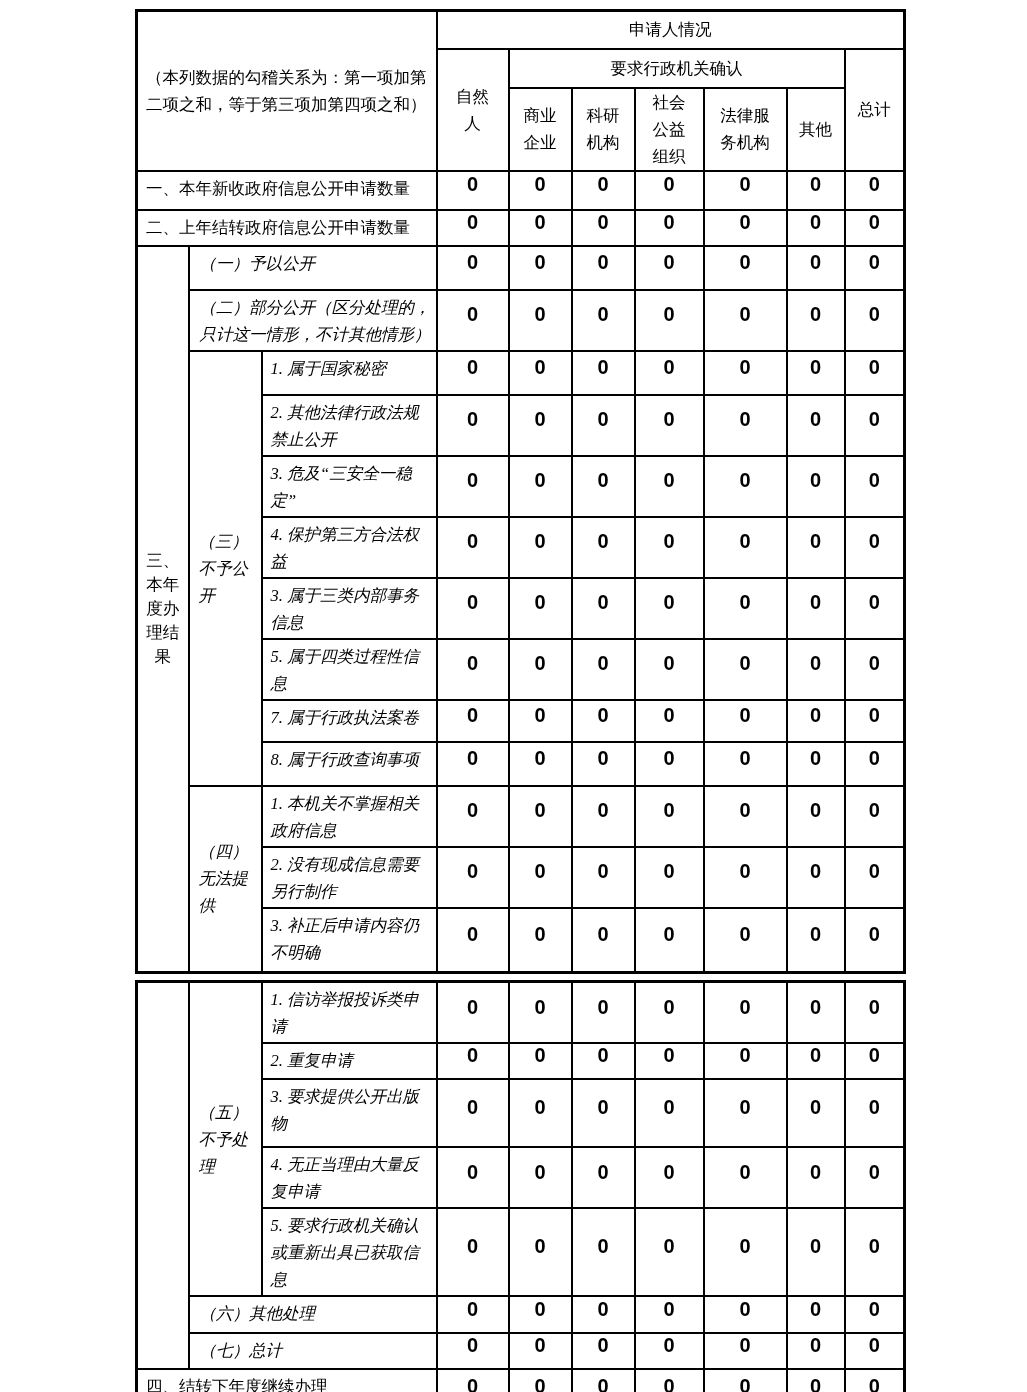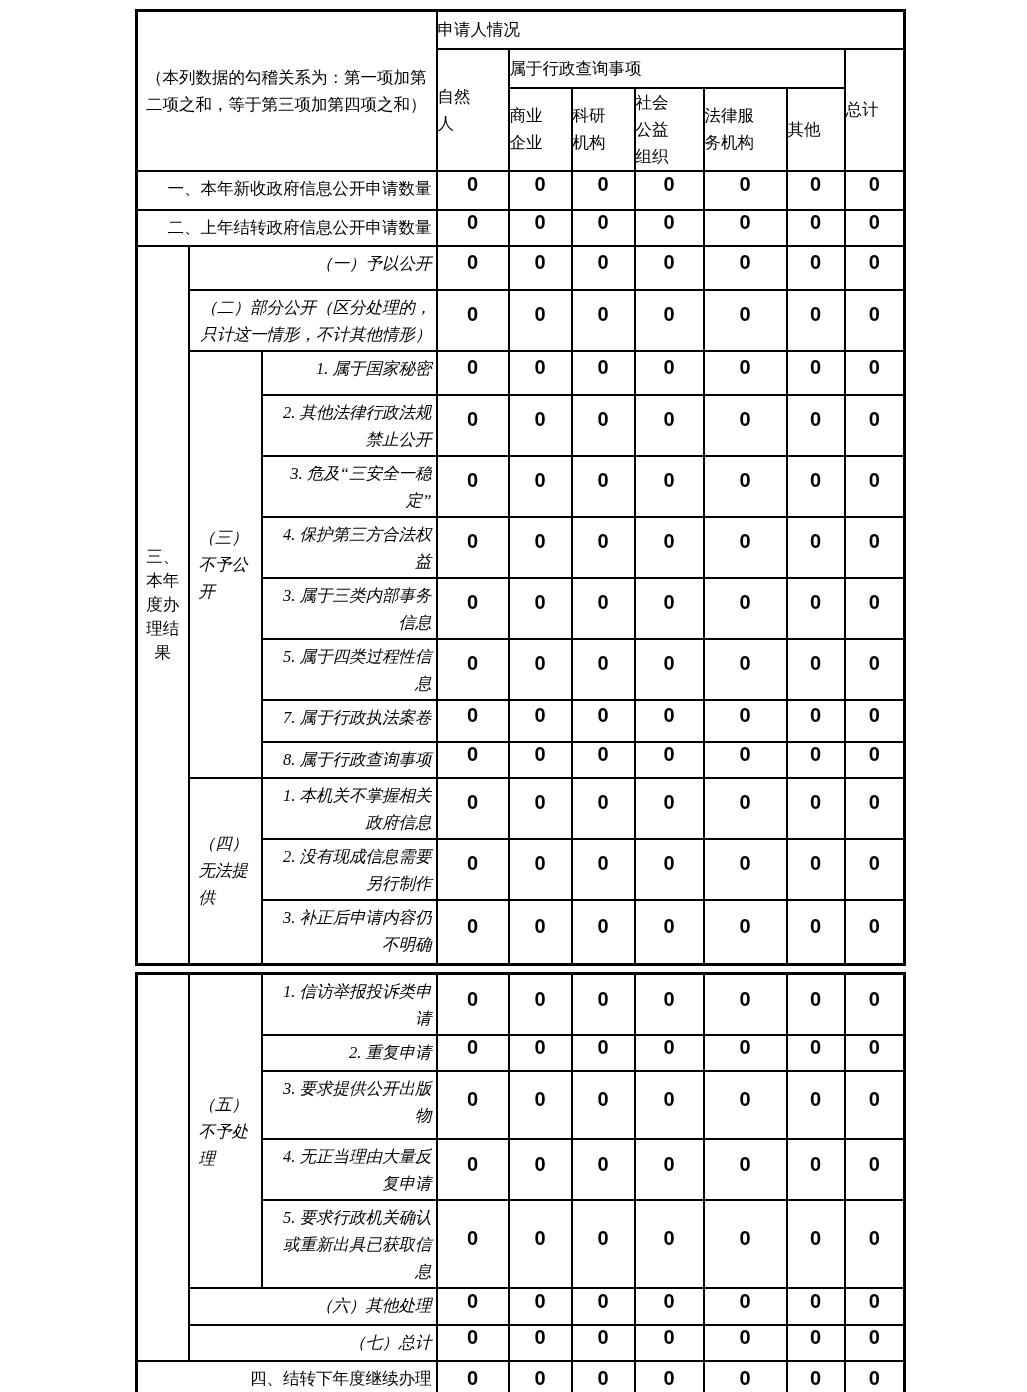--- a/index.html
+++ b/index.html
@@ -7,24 +7,24 @@
   body { width:1027px; height:1392px; position:relative; color:#000; }
   .page { position:absolute; left:0; top:0; width:1027px; height:1392px; background:#fff;
           font-family:"Liberation Serif", serif; }
   .twrap { position:absolute; left:135px; top:9px; width:768px; }
   table.rpt { border-collapse:collapse; table-layout:fixed; width:768px;
               border:3px solid #000; }
   table.rpt + table.rpt { margin-top:6px; }
   td { border:2px solid #000; padding:0; overflow:hidden;
        font-size:16.5px; line-height:27px; white-space:pre-line; }
   
-  .hc  { vertical-align:middle; }
+  .hc  { text-align:center; vertical-align:middle; }
   .note{ text-align:left; vertical-align:middle; padding:0 5px 0 8px;font-family:Liberation Serif, serif; }
   
-  .lbl { text-align:right; vertical-align:top; padding:3px 4px 2px 8px; }
+  .lbl { text-align:left; vertical-align:top; padding:3px 4px 2px 8px; }
   .sub { padding-left:10px; }
   
   .vcell { text-align:left; vertical-align:middle; padding:0 3px 0 9px; }
   .secA  { text-align:center; vertical-align:middle; line-height:24px; padding:0 2px; }
   
   .kai { font-style:italic; }
   
   td.v { text-align:center; vertical-align:middle; padding:0 0 12px 0;
          font-family:"Liberation Sans", sans-serif; font-weight:bold;
          font-size:20px; line-height:22px; white-space:normal; }
@@ -50,21 +50,21 @@
       </colgroup>
       <tbody>
           <tr style="height:38px">
         <td rowspan="3" colspan="3" class="note">（本列数据的勾稽关系为：第一项加第
 二项之和，等于第三项加第四项之和）</td>
         <td colspan="7" class="hc">申请人情况</td>
       </tr>
       <tr style="height:39px">
         <td rowspan="2" class="hc">自然
 人</td>
-        <td colspan="5" class="hc">属于行政查询事项</td>
+        <td colspan="5" class="hc">要求行政机关确认</td>
         <td rowspan="2" class="hc">总计</td>
       </tr>
       <tr style="height:82px">
         <td class="hc">商业
 企业</td>
         <td class="hc">科研
 机构</td>
         <td class="hc">社会
 公益
 组织</td>
@@ -192,21 +192,21 @@
       <tr style="height:42px">
         <td class="lbl kai">7. 属于行政执法案卷</td>
       <td class="v">0</td>
             <td class="v">0</td>
             <td class="v">0</td>
             <td class="v">0</td>
             <td class="v">0</td>
             <td class="v">0</td>
             <td class="v">0</td>
           </tr>
-      <tr style="height:36px">
+      <tr style="height:44px">
         <td class="lbl kai">8. 属于行政查询事项</td>
       <td class="v">0</td>
             <td class="v">0</td>
             <td class="v">0</td>
             <td class="v">0</td>
             <td class="v">0</td>
             <td class="v">0</td>
             <td class="v">0</td>
           </tr>
 

